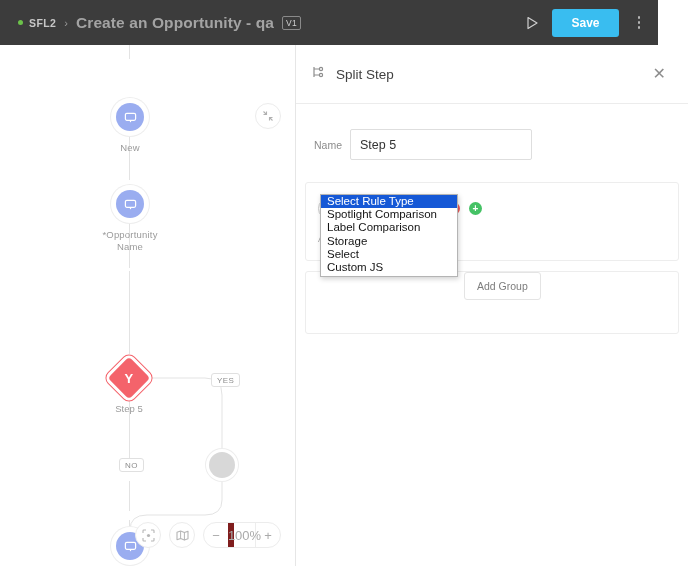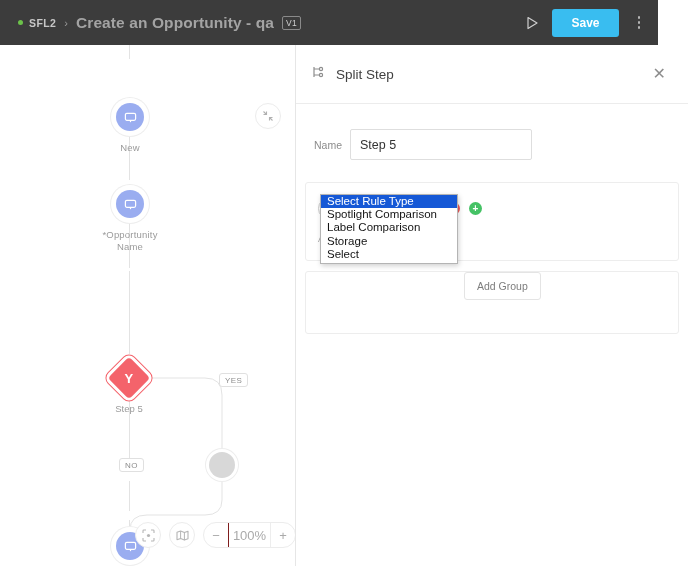--- a/index.html
+++ b/index.html
@@ -130,22 +130,22 @@
     background: #ffffff; border: 1px solid #ececec;
     border-radius: 13px; height: 26px; overflow: hidden;
   }
   .zoom-group > div {
     display: flex; align-items: center; justify-content: center;
     height: 100%; color: #aaaaaa; font-size: 13px; cursor: pointer;
     user-select: none;
   }
   .zoom-btn { width: 24px; }
   .zoom-val {
-    width: 43px; font-size: 10px; color: #7d7d7d;
-    border-left: 1px solid #7f1d1d; border-right: 1px solid #ededed;
+    width: 28px; font-size: 10px; color: #7d7d7d;
+    border-left: 6px solid #7f1d1d; border-right: 1px solid #ededed;
     cursor: default;
   }
 
   
   .panel {
     position: absolute; top: 45px; left: 296px;
     width: 392px; height: 521px; background: #ffffff;
   }
   .panel-header {
     height: 59px; border-bottom: 1px solid #ececec;
@@ -301,21 +301,21 @@
     </div>
 
 
     <div class="diamond-wrap">
       <div class="diamond">
         <span>Y</span>
       </div>
       <div class="diamond-label">Step 5</div>
     </div>
 
-    <div class="tag" style="left:219px; top:328px;">YES</div>
+    <div class="tag" style="left:211px; top:328px;">YES</div>
     <div class="tag" style="left:119px; top:413px;">NO</div>
 
     <div class="endpoint"></div>
 
     <div class="node" style="left:70px; top:487px;">
       <div class="node-circle">
         <svg width="13" height="13" viewBox="0 0 14 14">
           <rect x="1.5" y="2.5" width="11" height="7.5" rx="1.6" fill="none" stroke="#ffffff" stroke-width="1.3"></rect>
           <path d="M7 10 v2" stroke="#ffffff" stroke-width="1.3"></path>
         </svg>
@@ -392,15 +392,16 @@
       <button class="add-group-btn">Add Group</button>
     </div>
   </div>
 
   <div class="dropdown">
     <div class="dd-item sel">Select Rule Type</div>
     <div class="dd-item">Spotlight Comparison</div>
     <div class="dd-item">Label Comparison</div>
     <div class="dd-item">Storage</div>
     <div class="dd-item">Select</div>
+    <div class="dd-item">Custom JS</div>
   </div>
 
 </div>
 
 </body></html>

